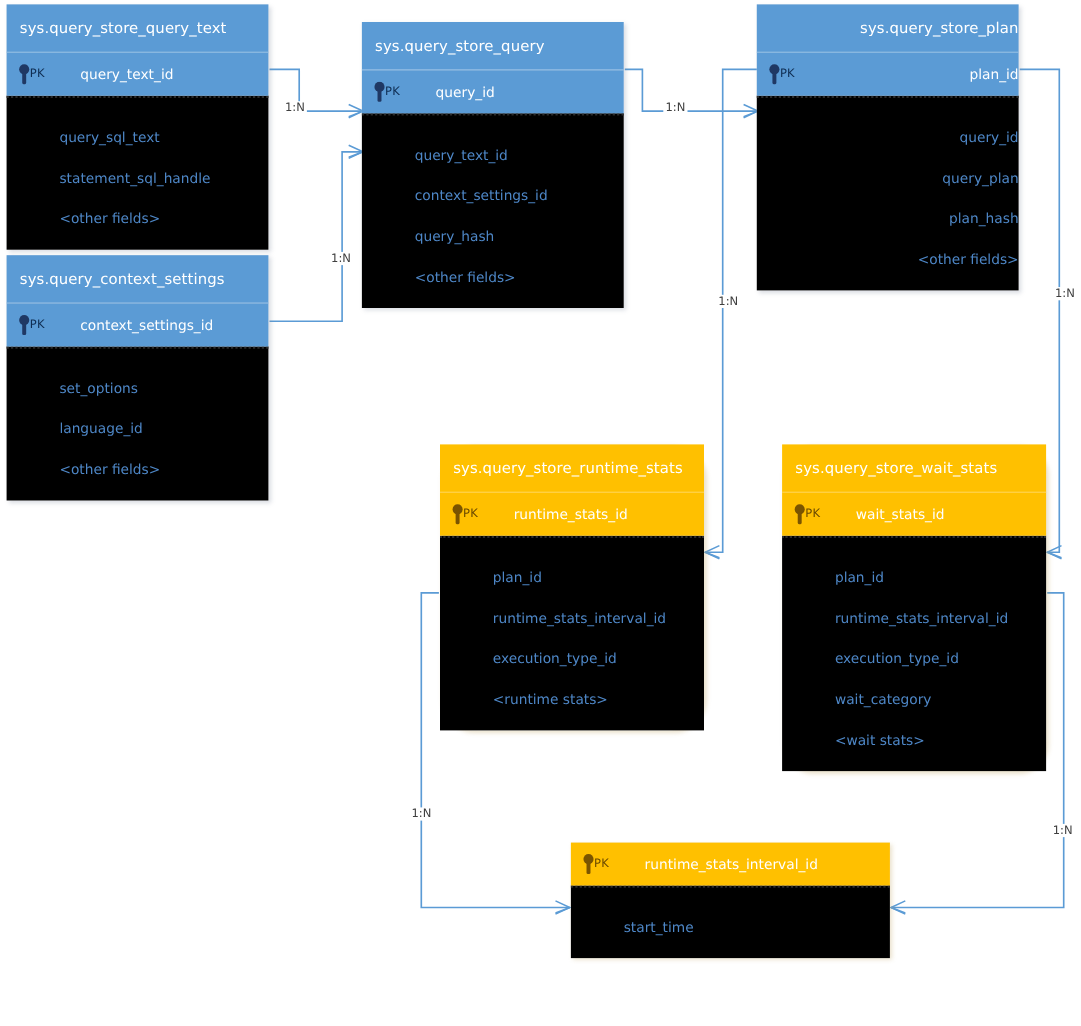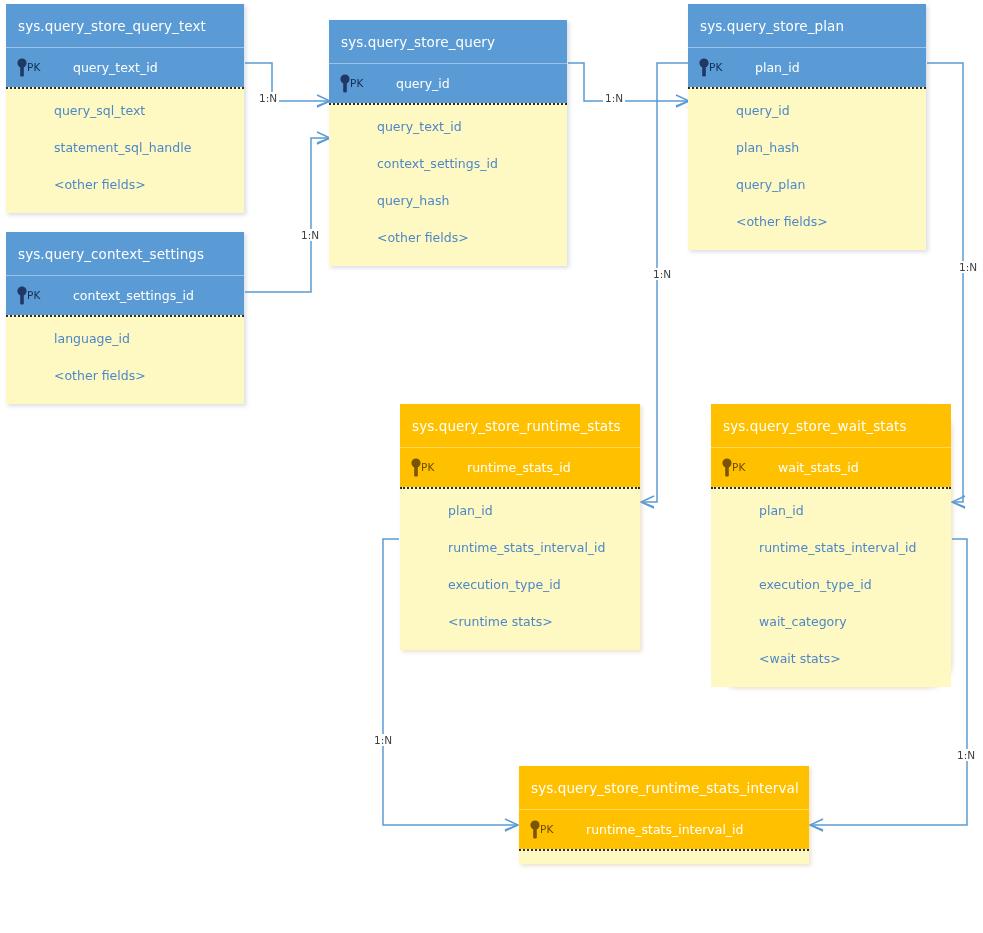--- a/index.html
+++ b/index.html
@@ -69,23 +69,23 @@
   .entity .pkrow .pklabel {
     position: absolute;
     left: 21px;
     top: 0;
     font-size: 10.5px;
     line-height: 39px;
     letter-spacing: .2px;
   }
   .entity .body {
     box-sizing: border-box;
-    background: #fef9c3;
+    background: #000000;
     border-top: 2px dotted #2d2d2d;
-    padding-top: 3px;
+    padding-top: 17px;
     padding-bottom: 10px;
   }
   .entity .fld {
     box-sizing: border-box;
     height: 37px;
     line-height: 37px;
     padding-left: 48px;
     color: #4E87C7;
     font-size: 12.5px;
     white-space: nowrap;
@@ -191,49 +191,50 @@
               <rect x="3.2" y="7.5" width="3.6" height="11" rx="1.2" fill="#1f3864"></rect>
             </svg>
           </span><span class="pklabel">PK</span><span>query_id</span></div>
         <div class="body">
           <div class="fld">query_text_id</div>
           <div class="fld">context_settings_id</div>
           <div class="fld">query_hash</div>
           <div class="fld">&lt;other fields&gt;</div>
         </div>
       </div>
-      <div class="entity e-blue" style="left: 688px; top: 4px; width: 238px;">
+      <div class="entity e-blue" style="left: 688px; top: 4px; width: 238px; text-align: right;">
         <div class="ttl">sys.query_store_plan</div>
         <div class="pkrow"><span class="keyicon">
             <svg width="14" height="20" viewBox="0 0 14 20" aria-hidden="true">
               <circle cx="5" cy="5" r="4.6" fill="#1f3864"></circle>
               <rect x="3.2" y="7.5" width="3.6" height="11" rx="1.2" fill="#1f3864"></rect>
             </svg>
           </span><span class="pklabel">PK</span><span>plan_id</span></div>
         <div class="body">
           <div class="fld">query_id</div>
+          <div class="fld">query_plan</div>
           <div class="fld">plan_hash</div>
-          <div class="fld">query_plan</div>
           <div class="fld">&lt;other fields&gt;</div>
         </div>
       </div>
       <div class="entity e-blue" style="left: 6px; top: 232px; width: 238px;">
         <div class="ttl">sys.query_context_settings</div>
         <div class="pkrow"><span class="keyicon">
             <svg width="14" height="20" viewBox="0 0 14 20" aria-hidden="true">
               <circle cx="5" cy="5" r="4.6" fill="#1f3864"></circle>
               <rect x="3.2" y="7.5" width="3.6" height="11" rx="1.2" fill="#1f3864"></rect>
             </svg>
           </span><span class="pklabel">PK</span><span>context_settings_id</span></div>
         <div class="body">
+          <div class="fld">set_options</div>
           <div class="fld">language_id</div>
           <div class="fld">&lt;other fields&gt;</div>
         </div>
       </div>
-      <div class="entity e-orange" style="left: 400px; top: 404px; width: 240px;">
+      <div class="entity e-orange" style="left: 400px; top: 404px; width: 240px; border-radius: 30px;">
         <div class="ttl">sys.query_store_runtime_stats</div>
         <div class="pkrow"><span class="keyicon">
             <svg width="14" height="20" viewBox="0 0 14 20" aria-hidden="true">
               <circle cx="5" cy="5" r="4.6" fill="#7a5400"></circle>
               <rect x="3.2" y="7.5" width="3.6" height="11" rx="1.2" fill="#7a5400"></rect>
             </svg>
           </span><span class="pklabel">PK</span><span>runtime_stats_id</span></div>
         <div class="body">
           <div class="fld">plan_id</div>
           <div class="fld">runtime_stats_interval_id</div>
@@ -251,28 +252,28 @@
           </span><span class="pklabel">PK</span><span>wait_stats_id</span></div>
         <div class="body">
           <div class="fld">plan_id</div>
           <div class="fld">runtime_stats_interval_id</div>
           <div class="fld">execution_type_id</div>
           <div class="fld">wait_category</div>
           <div class="fld">&lt;wait stats&gt;</div>
         </div>
       </div>
       <div class="entity e-orange" style="left: 519px; top: 766px; width: 290px;">
-        <div class="ttl">sys.query_store_runtime_stats_interval</div>
         <div class="pkrow"><span class="keyicon">
             <svg width="14" height="20" viewBox="0 0 14 20" aria-hidden="true">
               <circle cx="5" cy="5" r="4.6" fill="#7a5400"></circle>
               <rect x="3.2" y="7.5" width="3.6" height="11" rx="1.2" fill="#7a5400"></rect>
             </svg>
           </span><span class="pklabel">PK</span><span>runtime_stats_interval_id</span></div>
         <div class="body">
+          <div class="fld">start_time</div>
         </div>
       </div>
     </div>
   <div id="label-layer">
       <div class="card-label" style="left: 257px; top: 92px;">1:N</div>
       <div class="card-label" style="left: 299px; top: 229px;">1:N</div>
       <div class="card-label" style="left: 603px; top: 92px;">1:N</div>
       <div class="card-label" style="left: 651px; top: 268px;">1:N</div>
       <div class="card-label" style="left: 957px; top: 261px;">1:N</div>
       <div class="card-label" style="left: 372px; top: 734px;">1:N</div>

